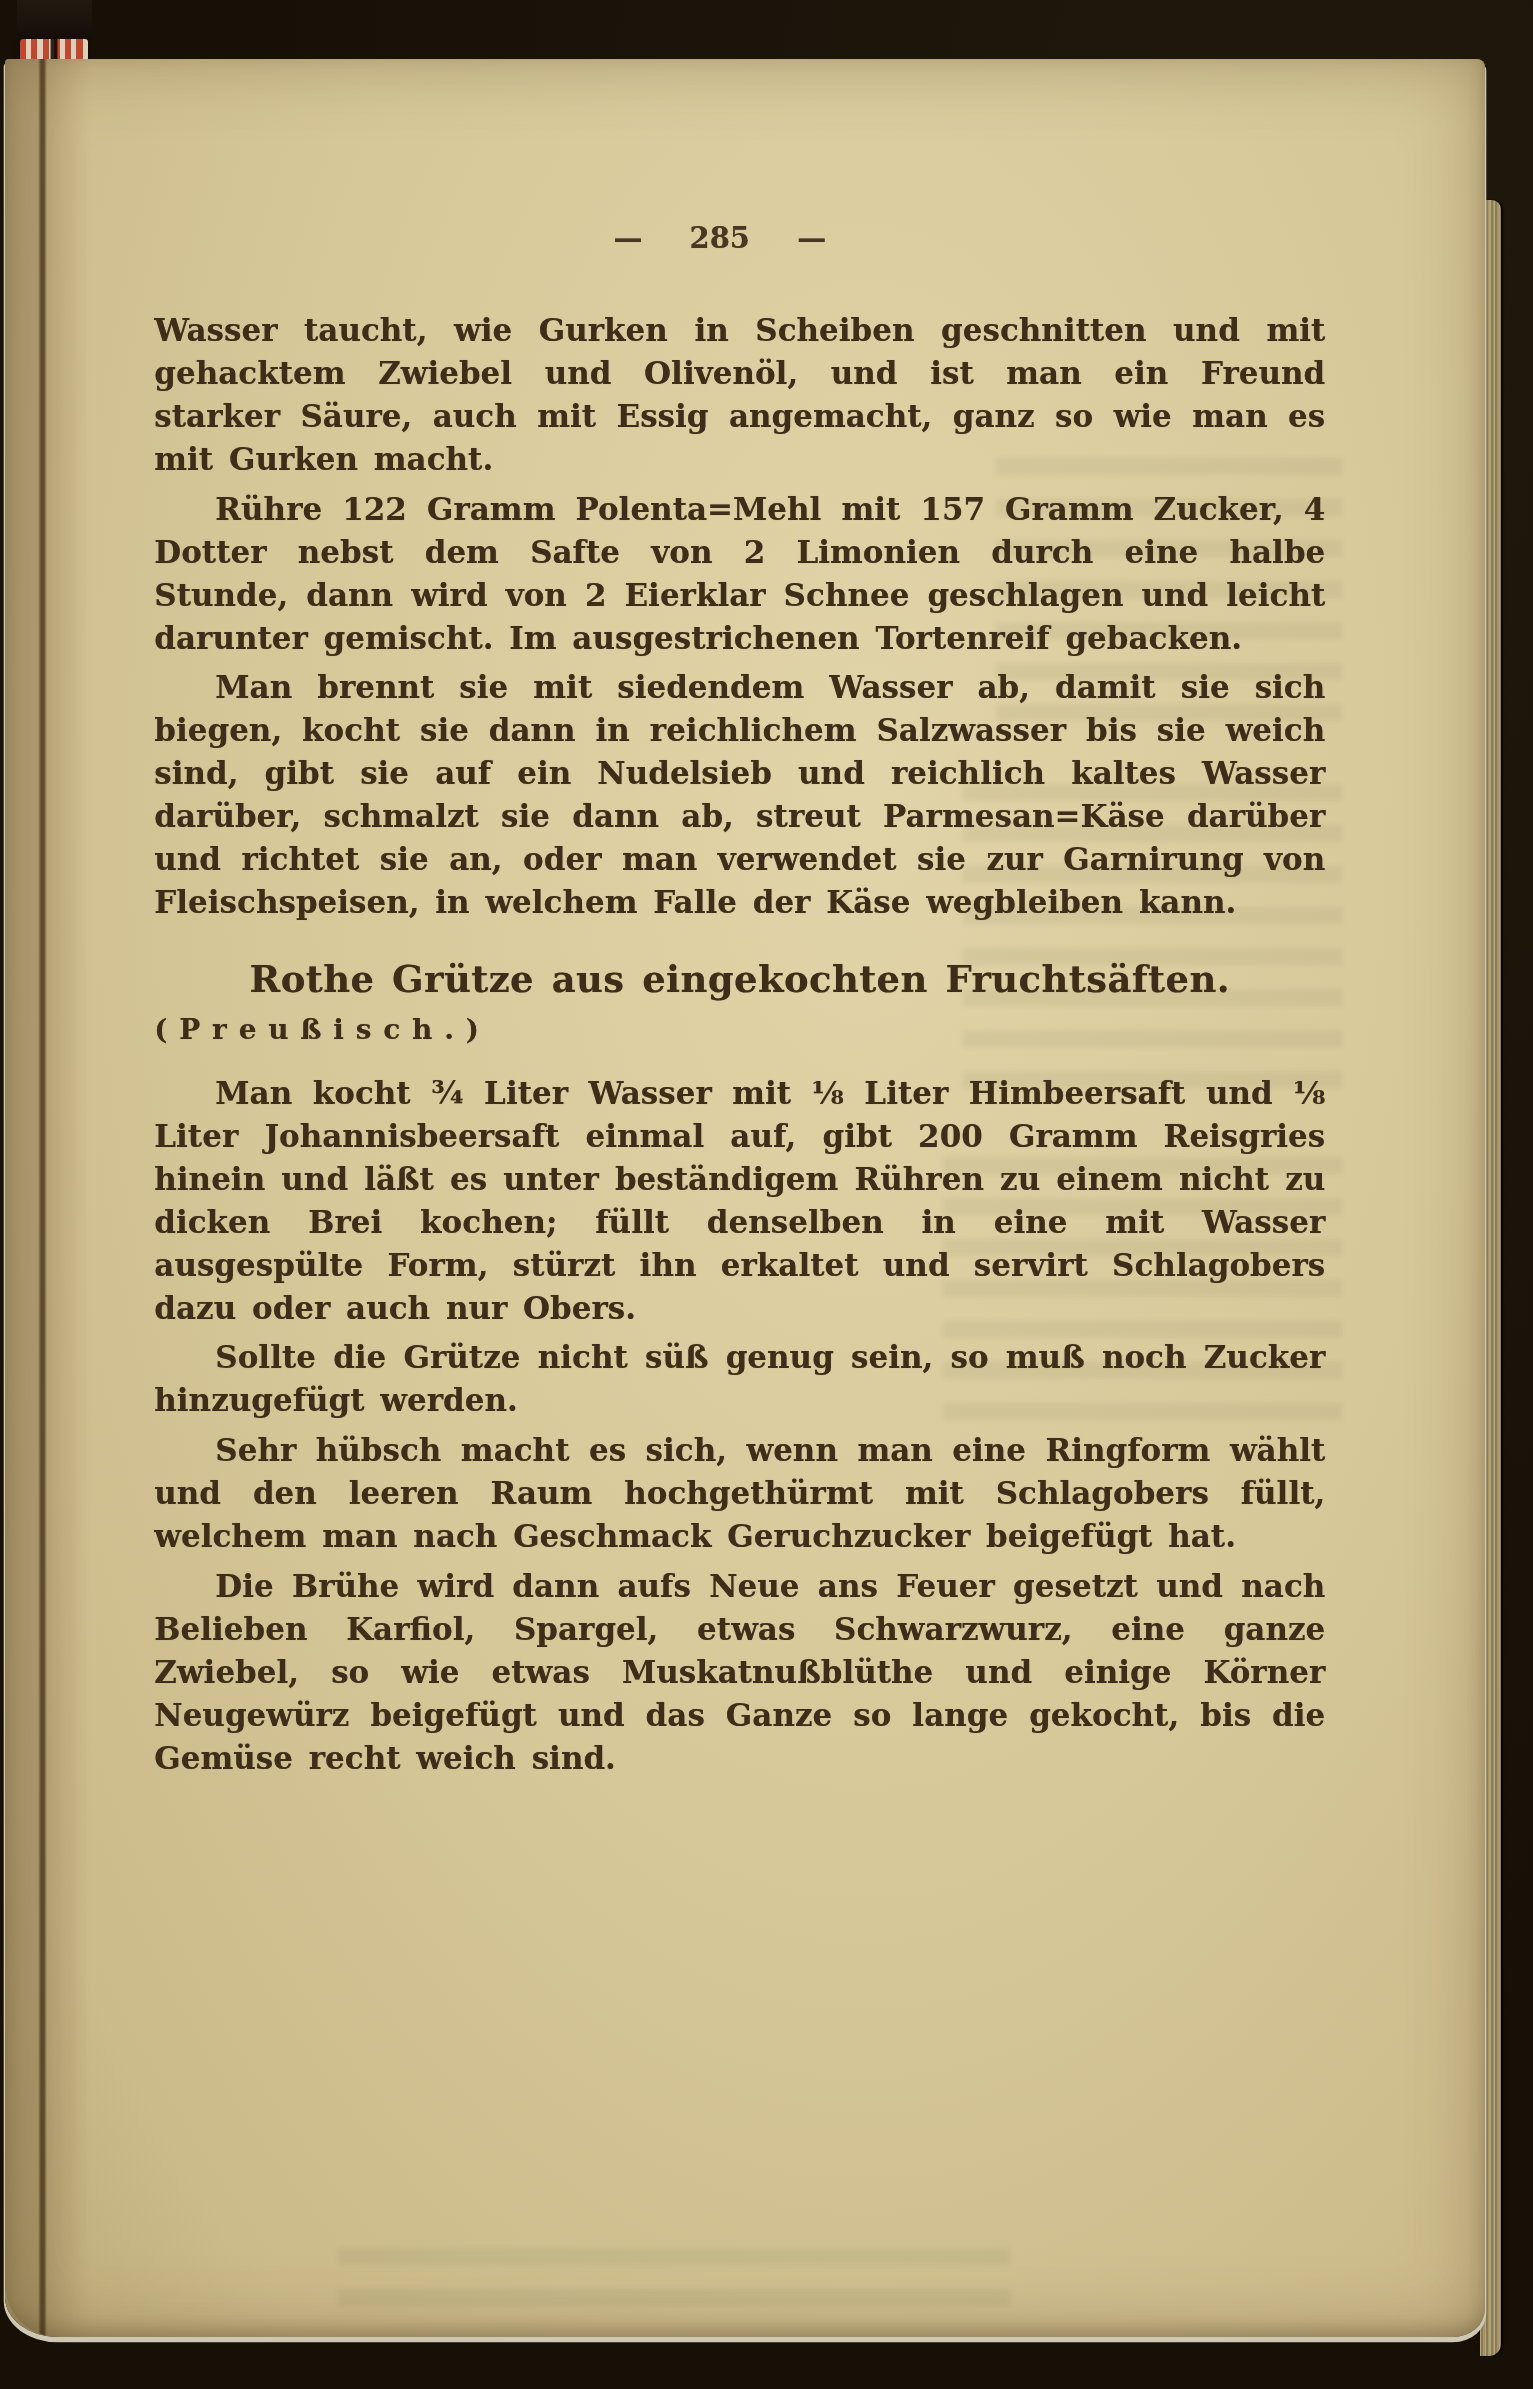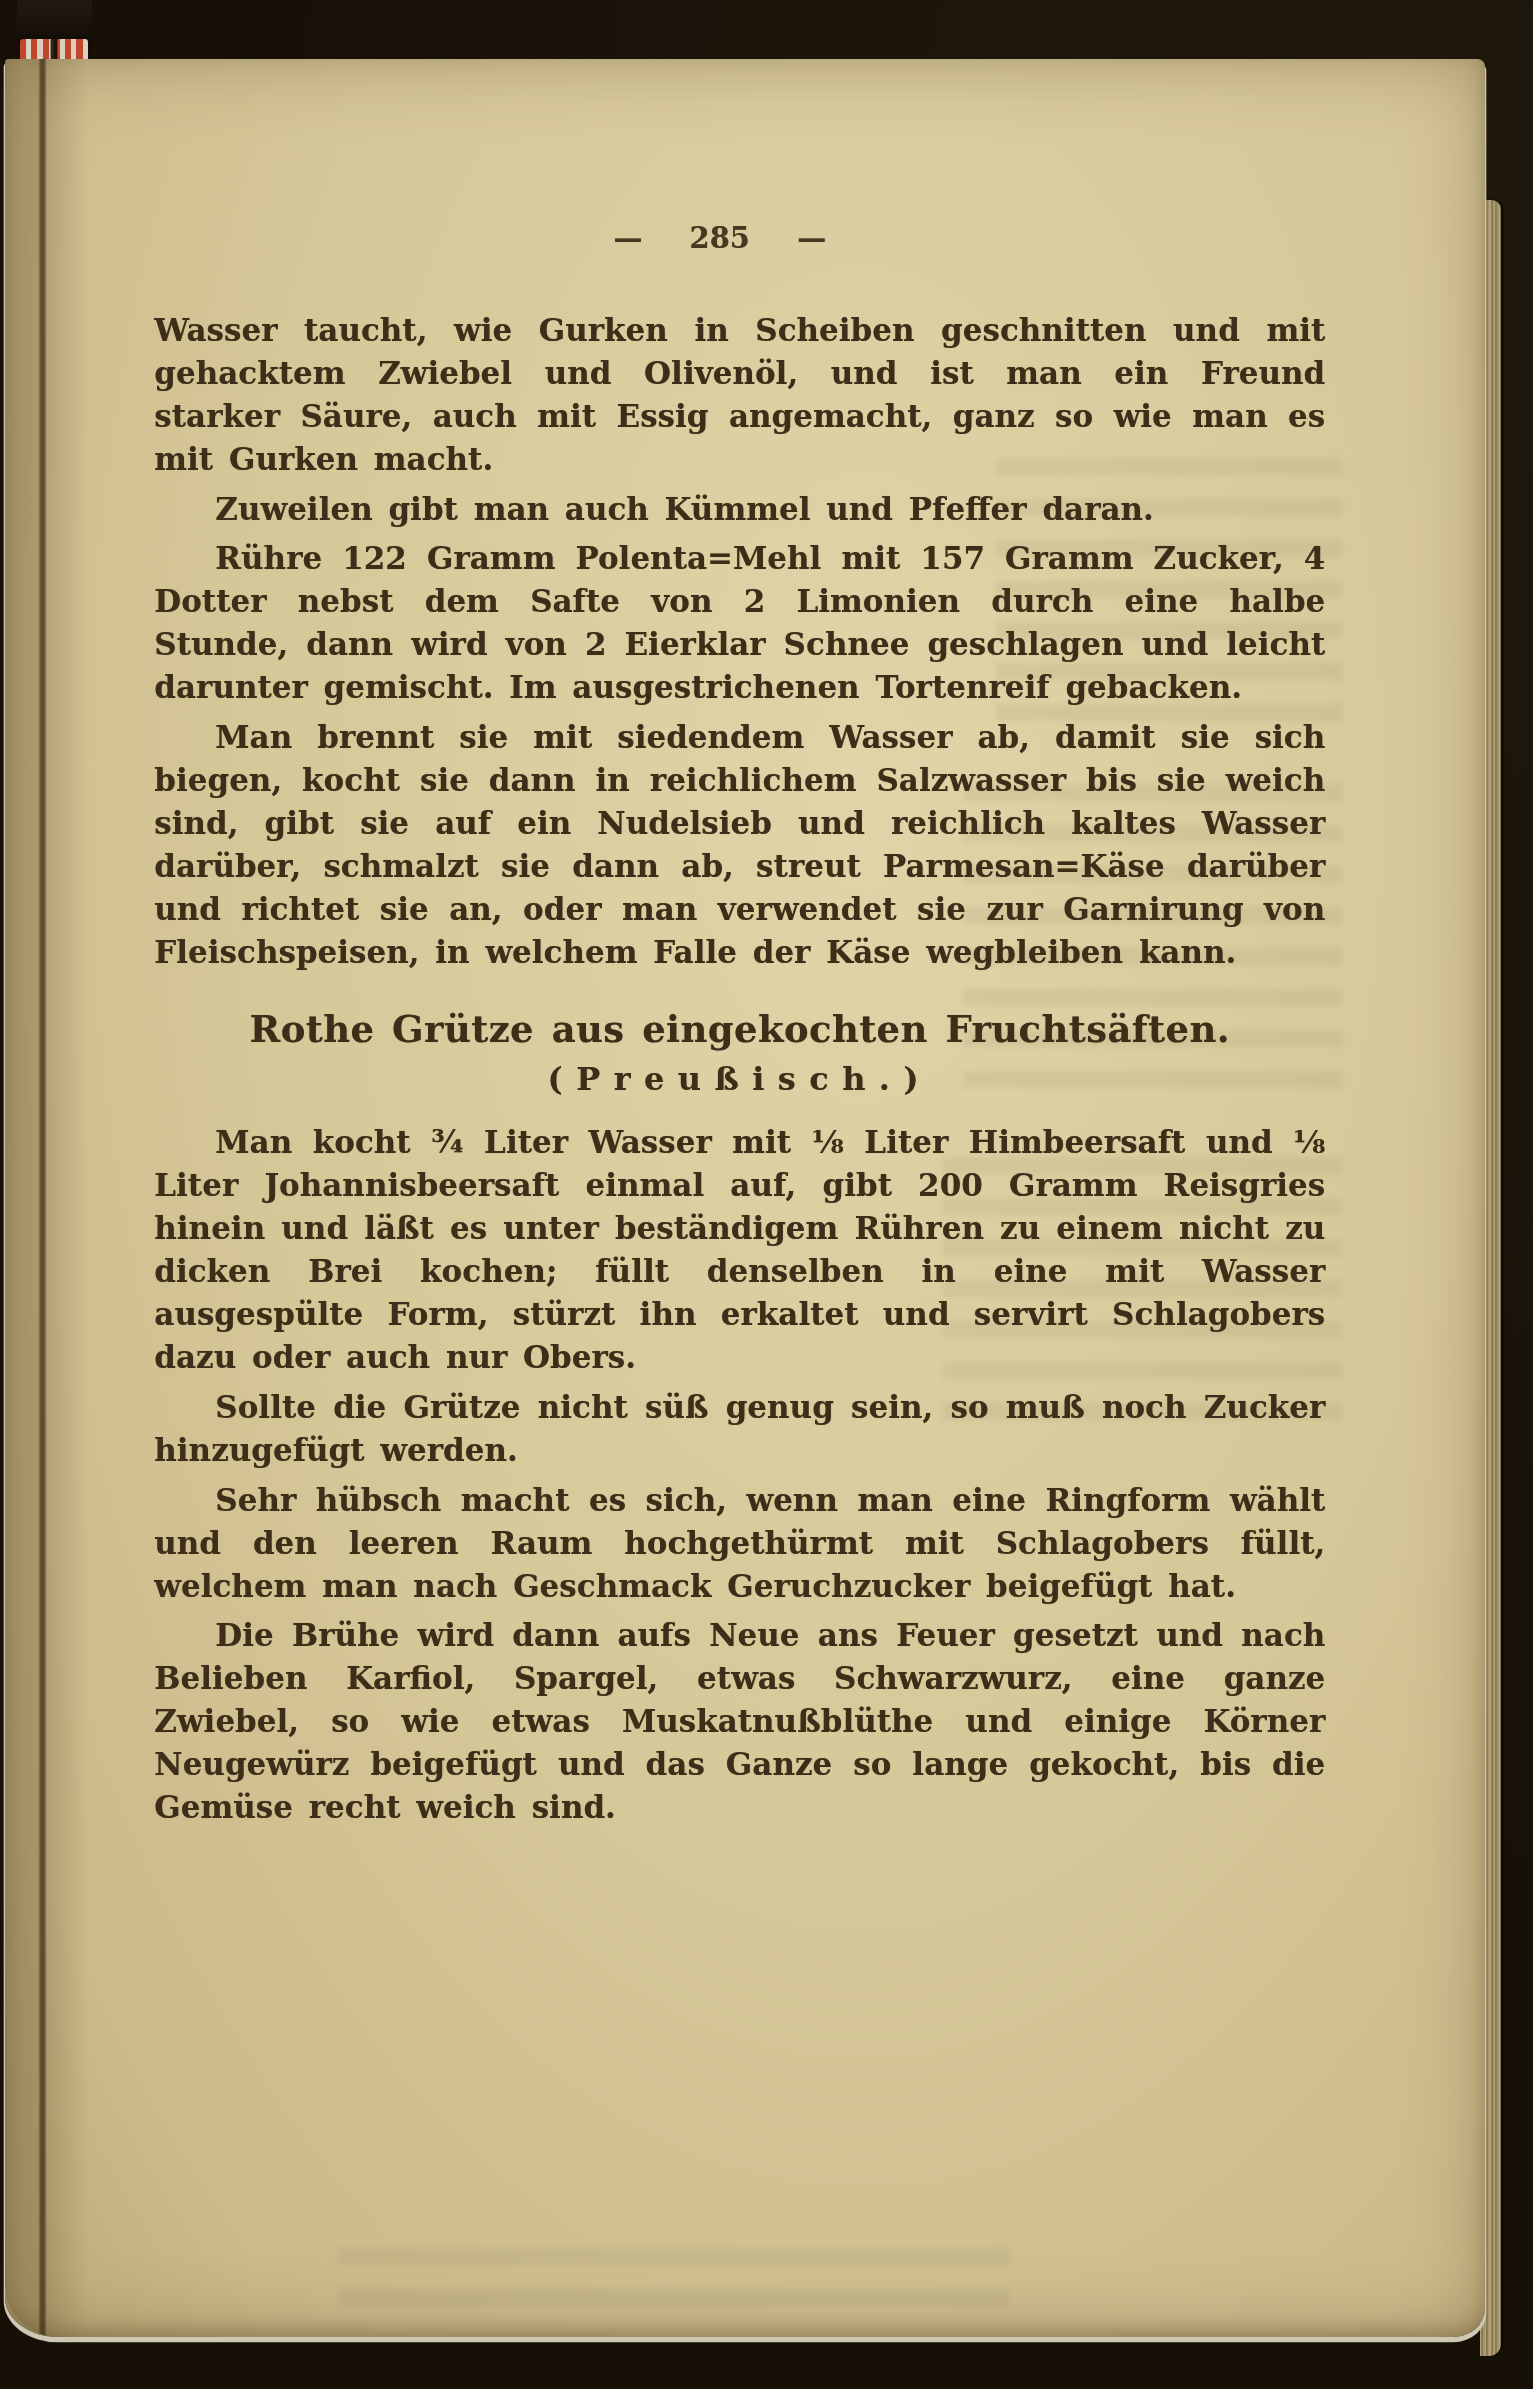--- a/index.html
+++ b/index.html
@@ -121,22 +121,22 @@
     margin: 33px 0 22.6px 0;
     text-align: center;
     font-size: 37px;
     line-height: 45px;
     font-weight: bold;
     letter-spacing: 0.01em;
     word-spacing: 0.12em;
   }
   .recipe-subtitle {
     margin: -13.3px 0 24px 0;
-    text-align: center;
-    font-size: 32px;
+    text-align: left;
+    font-size: 28px;
     line-height: 36px;
     letter-spacing: 0.42em;
     font-weight: bold;
   }
 </style>
 </head>
 <body>
 
 <div class="scene">
 
@@ -151,21 +151,20 @@
     <div class="ghost g2"></div>
     <div class="ghost g3"></div>
     <div class="ghost g4"></div>
 
     <div class="text-block">
 
       <div class="page-header">— 285 —</div>
 
       <p class="body-par first">Wasser taucht, wie Gurken in Scheiben geschnitten und mit gehacktem Zwiebel und Olivenöl, und ist man ein Freund starker Säure, auch mit Essig angemacht, ganz so wie man es mit Gurken macht.</p>
 
-      <p class="body-par">Zuweilen gibt man auch Kümmel und Pfeffer daran.</p>
 
 
       <p class="body-par">Rühre 122 Gramm Polenta=Mehl mit 157 Gramm Zucker, 4 Dotter nebst dem Safte von 2 Limonien durch eine halbe Stunde, dann wird von 2 Eierklar Schnee geschlagen und leicht darunter gemischt. Im ausgestrichenen Tortenreif gebacken.</p>
 
 
       <p class="body-par">Man brennt sie mit siedendem Wasser ab, damit sie sich biegen, kocht sie dann in reichlichem Salzwasser bis sie weich sind, gibt sie auf ein Nudelsieb und reichlich kaltes Wasser darüber, schmalzt sie dann ab, streut Parmesan=Käse darüber und richtet sie an, oder man verwendet sie zur Garnirung von Fleischspeisen, in welchem Falle der Käse wegbleiben kann.</p>
 
       <h2 class="recipe-title">Rothe Grütze aus eingekochten Fruchtsäften.</h2>
 
       <div class="recipe-subtitle">(Preußisch.)</div>

